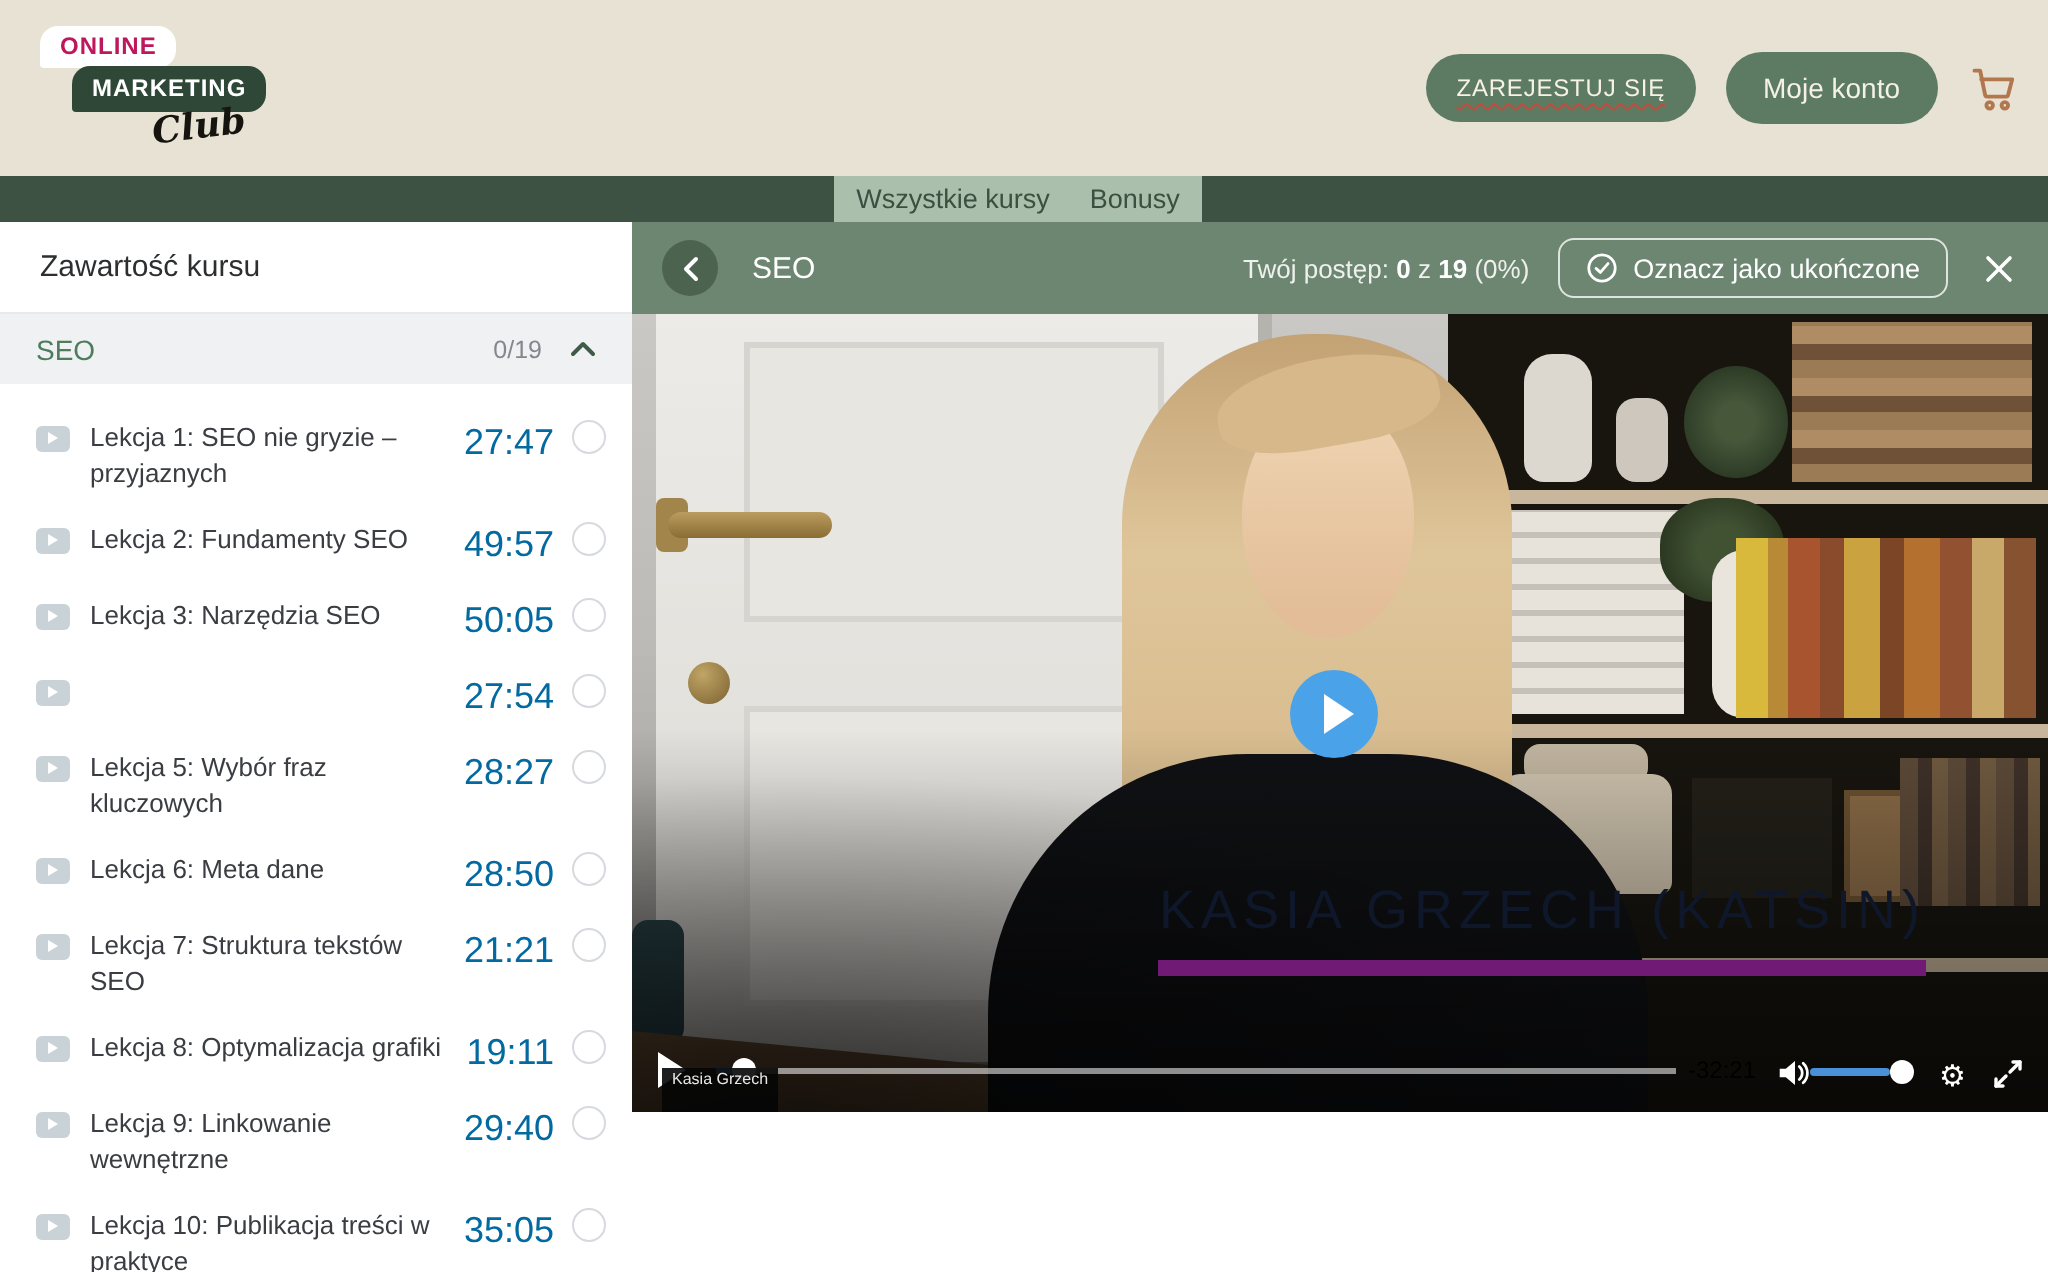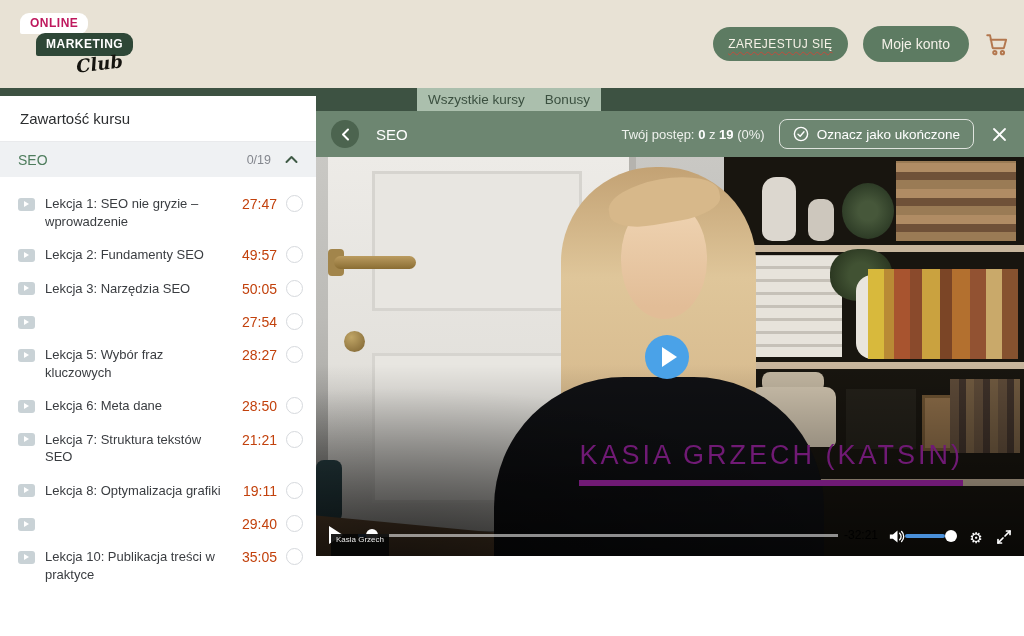--- a/index.html
+++ b/index.html
@@ -27,36 +27,36 @@
     font-size:14px; padding:10px 19px; cursor:pointer; }
   .cart { width:26px; height:26px; cursor:pointer; }
 
   
   .top-bar { position:absolute; top:88px; left:0; width:1024px; height:23px; background:#3d5242; }
   .tab-strip { position:absolute; top:88px; left:417px; width:184px; height:23px;
     background:#abbfad; display:flex; align-items:center; justify-content:center; gap:20px; }
   .tab { color:#3b5040; font-size:13.5px; cursor:pointer; white-space:nowrap; }
 
   
-  .sidebar { position:absolute; top:96px; left:0; width:316px; height:525px; background:#fff; overflow:hidden; }
+  .sidebar { position:absolute; top:111px; left:0; width:316px; height:525px; background:#fff; overflow:hidden; }
   .sidebar-title { height:46px; display:flex; align-items:center; padding-left:20px;
     font-size:15px; color:#2c2e30; border-bottom:1px solid #e9eaec; }
   .section-row { height:35px; background:#eff1f3; display:flex; align-items:center; padding:0 18px; cursor:pointer; }
   .section-name { color:#4e7d5d; font-size:14px; }
   .section-progress { margin-left:auto; color:#84878e; font-size:12.5px; }
   .section-chevron { margin-left:14px; display:flex; }
   .lesson-list { padding-top:10px; }
   .lesson-row { display:flex; align-items:flex-start; padding:8px 13px 8px 18px; cursor:pointer; }
   .lesson-ico { flex:0 0 auto; width:17px; height:13px; background:#c9d2d6; border-radius:3px;
     margin-top:2.5px; position:relative; }
   .lesson-ico::after { content:""; position:absolute; left:6px; top:3px;
     border-left:5px solid #ffffff; border-top:3.5px solid transparent; border-bottom:3.5px solid transparent; }
   .lesson-title { flex:1; font-size:13px; line-height:17.5px; color:#3a3d41; margin-left:10px;
     max-width:180px; }
-  .lesson-duration { margin-left:auto; font-size:14px; color:#c2410c; white-space:nowrap; padding-top:1px; }
+  .lesson-duration { margin-left:auto; font-size:18px; color:#0369a1; white-space:nowrap; padding-top:1px; }
   .lesson-check { flex:0 0 auto; width:17px; height:17px; border:1.5px solid #d6d9dd;
     border-radius:50%; margin-left:9px; background:#fff; }
 
   
   .player-panel { position:absolute; top:111px; left:316px; width:708px; height:525px; background:#fff; }
   .player-header { height:46px; background:#6d8671; display:flex; align-items:center; padding:0 15px; }
   .back-btn { width:28px; height:28px; border-radius:50%; background:#4c644f; border:none;
     display:flex; align-items:center; justify-content:center; cursor:pointer; flex:0 0 auto; }
   .player-title { color:#fff; font-size:15px; margin-left:17px; }
   .progress-text { margin-left:auto; color:#eef1ed; font-size:13px; white-space:nowrap;text-align:right; }
@@ -122,22 +122,22 @@
 
   .vignette { position:absolute; inset:0; pointer-events:none;
     background:linear-gradient(180deg,rgba(0,0,0,0) 52%,rgba(0,0,0,.38) 82%,rgba(0,0,0,.6) 100%),
       radial-gradient(120% 85% at 12% 102%, rgba(0,0,0,.5), rgba(0,0,0,0) 52%); }
 
   .big-play { position:absolute; left:329px; top:178px; width:44px; height:44px; border-radius:50%;
     background:#4aa2e8; border:none; cursor:pointer; }
   .big-play::after { content:""; position:absolute; left:17px; top:12px;
     border-left:15px solid #fff; border-top:10px solid transparent; border-bottom:10px solid transparent; }
 
-  .speaker-name { position:absolute; right:61px; top:283px; color:#701a75; font-size:27px;
-    letter-spacing:3px; border-bottom:6px solid #701a75; padding-bottom:9px; white-space:nowrap; }
+  .speaker-name { position:absolute; right:61px; top:283px; color:#0f172a; font-size:27px;
+    letter-spacing:3px; border-bottom:8px solid #701a75; padding-bottom:9px; white-space:nowrap; }
 
   .ctrl-play { position:absolute; left:13px; bottom:12px; width:0; height:0; cursor:pointer;
     border-left:14px solid #fff; border-top:9px solid transparent; border-bottom:9px solid transparent; }
   .seek-track { position:absolute; left:42px; bottom:19px; width:480px; height:3.5px;
     background:rgba(255,255,255,.55); cursor:pointer; }
   .seek-played { position:absolute; left:0; top:0; height:3.5px; width:13px; background:#4a90d9; }
   .seek-knob { position:absolute; left:8px; top:-4.5px; width:12px; height:12px; border-radius:50%; background:#fff; }
   .time-remaining { position:absolute; right:146px; bottom:14px; color:#000000; font-size:12px; }
   .vol-icon { position:absolute; right:118px; bottom:12px; cursor:pointer; display:flex; }
   .vol-track { position:absolute; right:79px; bottom:18px; width:40px; height:4px; border-radius:2px;
@@ -186,21 +186,21 @@
       <span class="section-progress">0/19</span>
       <span class="section-chevron">
         <svg width="13" height="9" viewBox="0 0 13 9" fill="none" stroke="#3f5a46" stroke-width="2" stroke-linecap="round" stroke-linejoin="round">
           <polyline points="1.5,7 6.5,2 11.5,7"></polyline>
         </svg>
       </span>
     </div>
     <div class="lesson-list">
     <div class="lesson-row">
       <span class="lesson-ico"></span>
-      <span class="lesson-title">Lekcja 1: SEO nie gryzie – wprowadzenie</span>
+      <span class="lesson-title">Lekcja 1: SEO nie gryzie – przyjaznych</span>
       <span class="lesson-duration">27:47</span>
       <span class="lesson-check"></span>
     </div>
 
     <div class="lesson-row">
       <span class="lesson-ico"></span>
       <span class="lesson-title">Lekcja 2: Fundamenty SEO</span>
       <span class="lesson-duration">49:57</span>
       <span class="lesson-check"></span>
     </div>
@@ -241,20 +241,21 @@
 
     <div class="lesson-row">
       <span class="lesson-ico"></span>
       <span class="lesson-title">Lekcja 8: Optymalizacja grafiki</span>
       <span class="lesson-duration">19:11</span>
       <span class="lesson-check"></span>
     </div>
 
     <div class="lesson-row">
       <span class="lesson-ico"></span>
+      <span class="lesson-title">Lekcja 9: Linkowanie wewnętrzne</span>
       <span class="lesson-duration">29:40</span>
       <span class="lesson-check"></span>
     </div>
 
     <div class="lesson-row">
       <span class="lesson-ico"></span>
       <span class="lesson-title">Lekcja 10: Publikacja treści w praktyce</span>
       <span class="lesson-duration">35:05</span>
       <span class="lesson-check"></span>
     </div>

